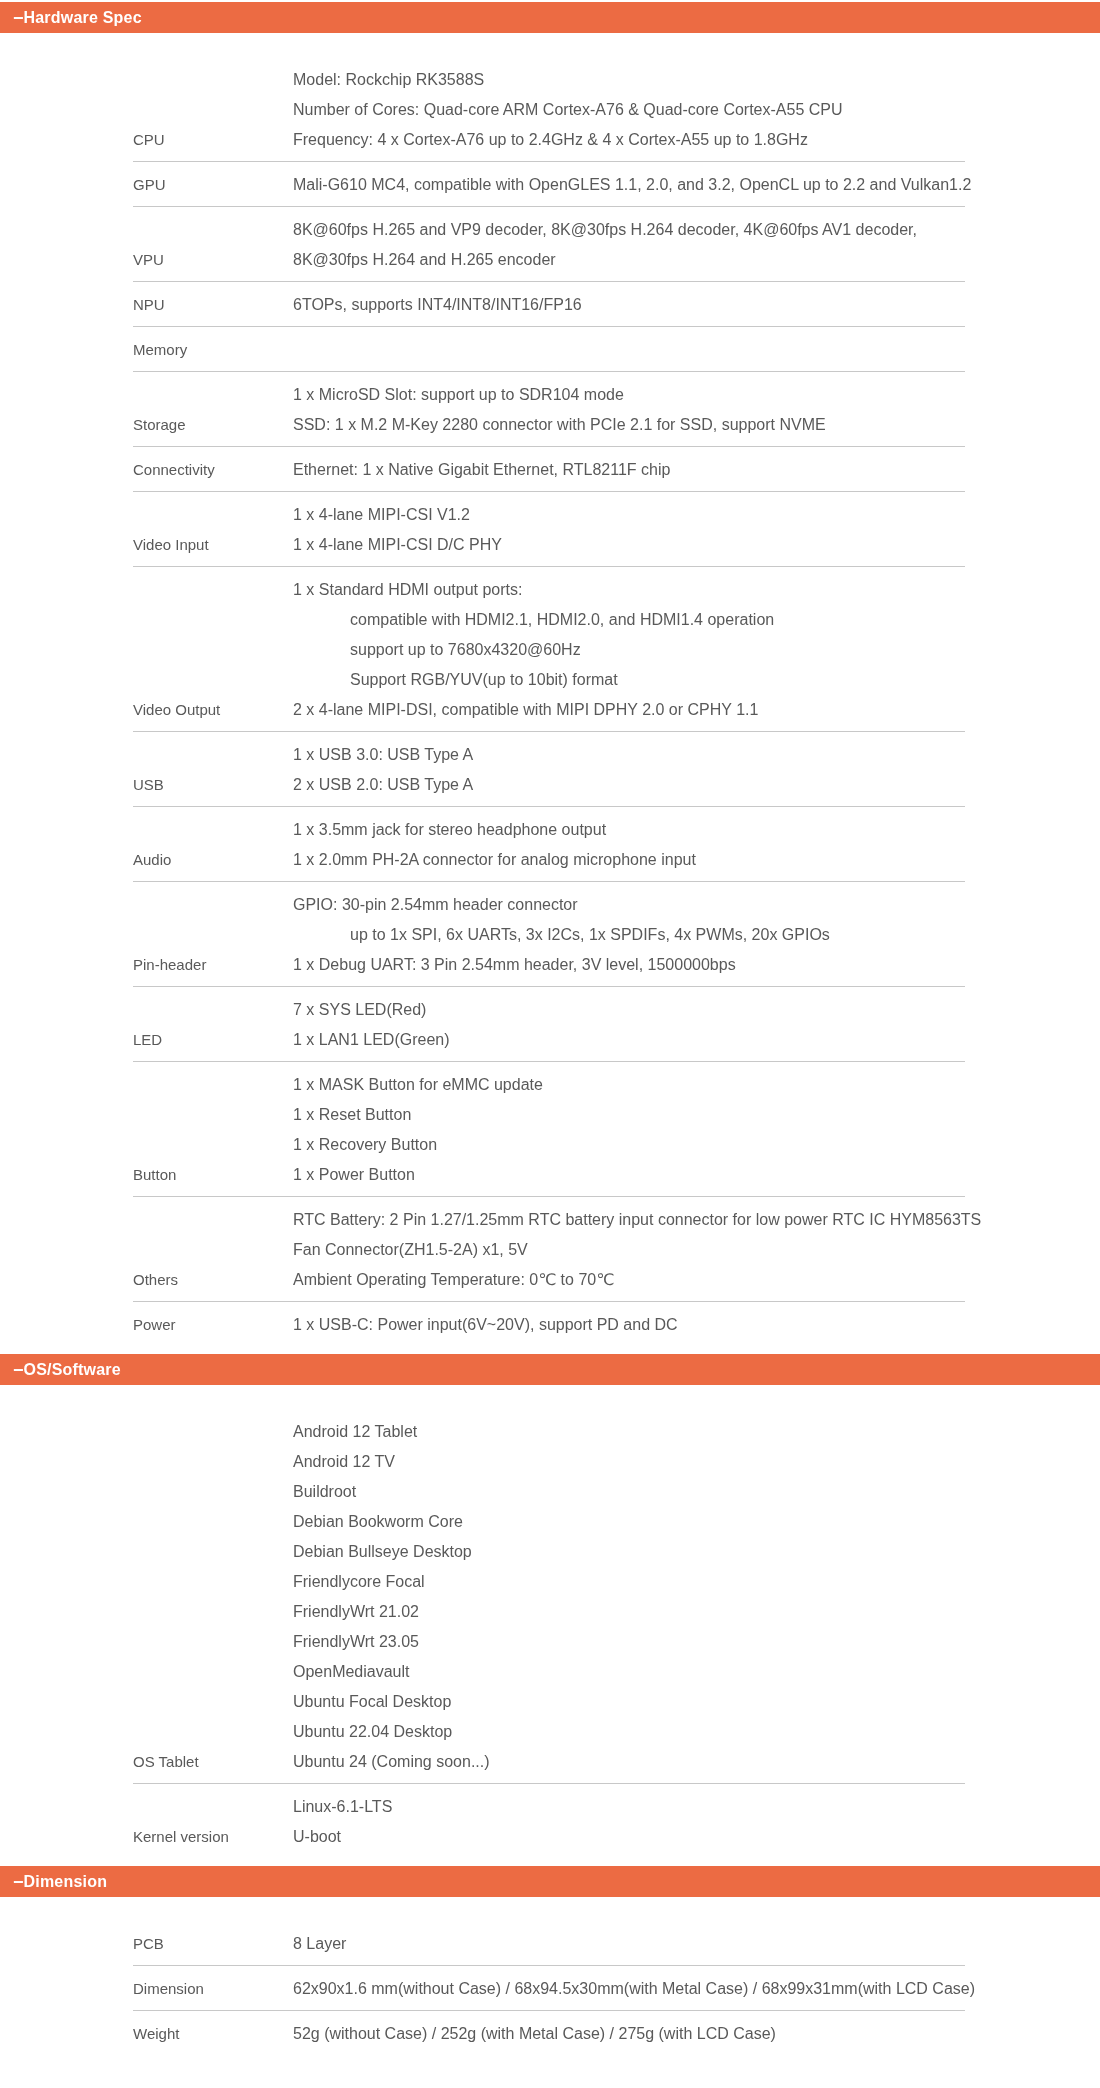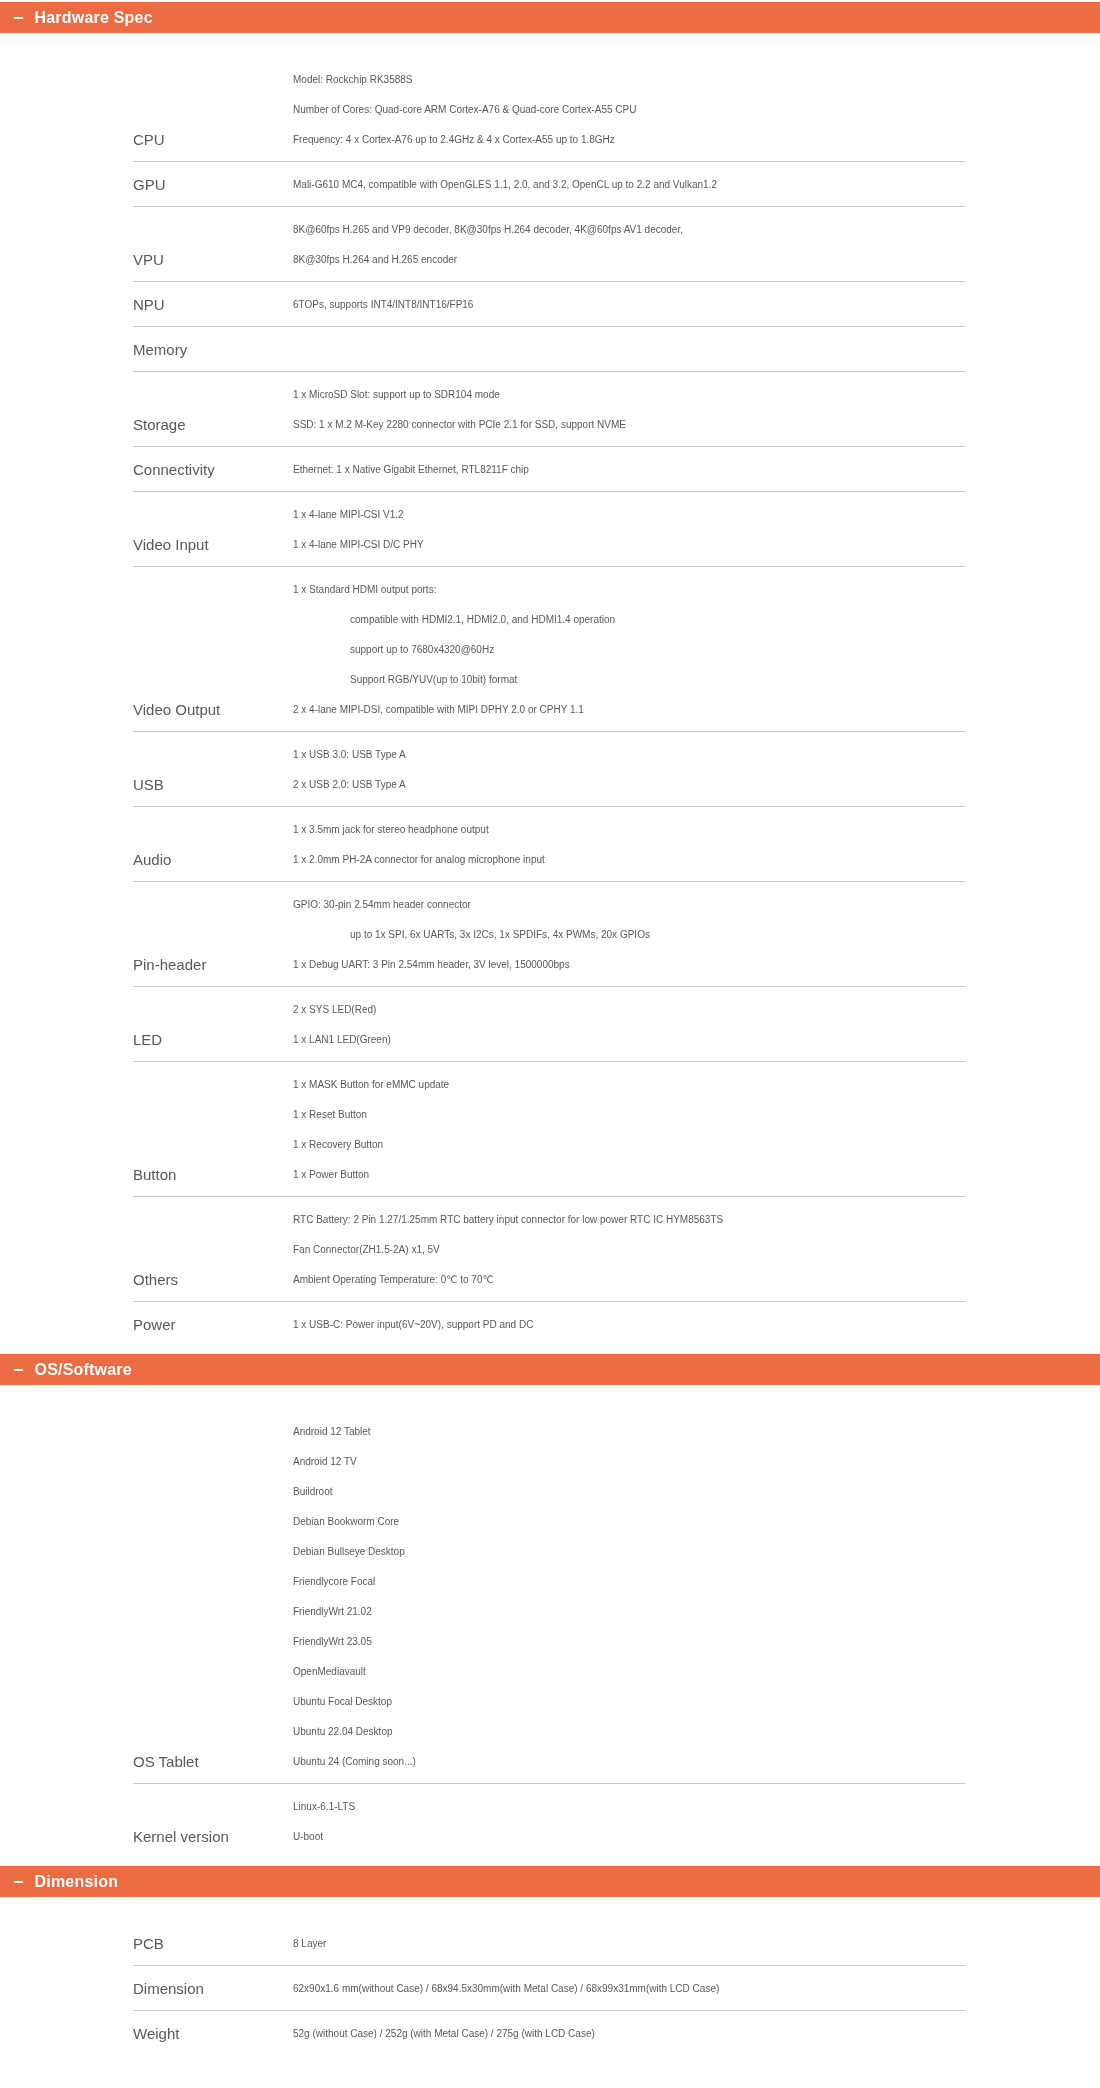--- a/index.html
+++ b/index.html
@@ -9,29 +9,29 @@
   }
   *{box-sizing:border-box;}
   html,body{margin:0;padding:0;background:#fff;}
   body{font-family:"Liberation Sans","DejaVu Sans",sans-serif;color:var(--text);}
   .page{width:1100px;height:2088px;overflow:hidden;background:#fff;padding-top:2px;}
   .section-header{
     height:31px;background:var(--accent);display:flex;align-items:center;
     color:#fff;font-weight:bold;font-size:16px;cursor:pointer;
   }
   .collapse-icon{display:inline-block;margin-left:13px;font-size:18px;font-weight:bold;line-height:1;}
-  .section-title{margin-left:11px;letter-spacing:0.2px;}
+  .section-title{letter-spacing:0.2px;}
   .spec-table{padding:24px 0 8px 133px;}
   .spec-row{
     width:832px;display:flex;align-items:flex-end;
     padding:8px 0 6px;border-bottom:1px solid var(--divider);
   }
   .spec-row.last{border-bottom:none;}
   .spec-label{flex:0 0 160px;font-size:15px;line-height:30px;white-space:nowrap;}
-  .spec-value{font-size:10px;line-height:30px;}
+  .spec-value{font-size:16px;line-height:30px;}
   .value-line{white-space:nowrap;height:30px;}
   .value-line.indent{padding-left:57px;}
 </style>
 </head>
 <body>
 
 <div class="page" id="spec-page">
     <div class="section-header">
       <div class="collapse-icon">−</div>
       <div class="section-title">Hardware Spec</div>
@@ -115,21 +115,21 @@
         <div class="spec-label">Pin-header</div>
         <div class="spec-value">
           <div class="value-line">GPIO: 30-pin 2.54mm header connector</div>
           <div class="value-line indent">up to 1x SPI, 6x UARTs, 3x I2Cs, 1x SPDIFs, 4x PWMs, 20x GPIOs</div>
           <div class="value-line">1 x Debug UART: 3 Pin 2.54mm header, 3V level, 1500000bps</div>
         </div>
       </div>
       <div class="spec-row">
         <div class="spec-label">LED</div>
         <div class="spec-value">
-          <div class="value-line">2 x SYS LED(Red)</div>
+          <div class="value-line">7 x SYS LED(Red)</div>
           <div class="value-line">1 x LAN1 LED(Green)</div>
         </div>
       </div>
       <div class="spec-row">
         <div class="spec-label">Button</div>
         <div class="spec-value">
           <div class="value-line">1 x MASK Button for eMMC update</div>
           <div class="value-line">1 x Reset Button</div>
           <div class="value-line">1 x Recovery Button</div>
           <div class="value-line">1 x Power Button</div>

